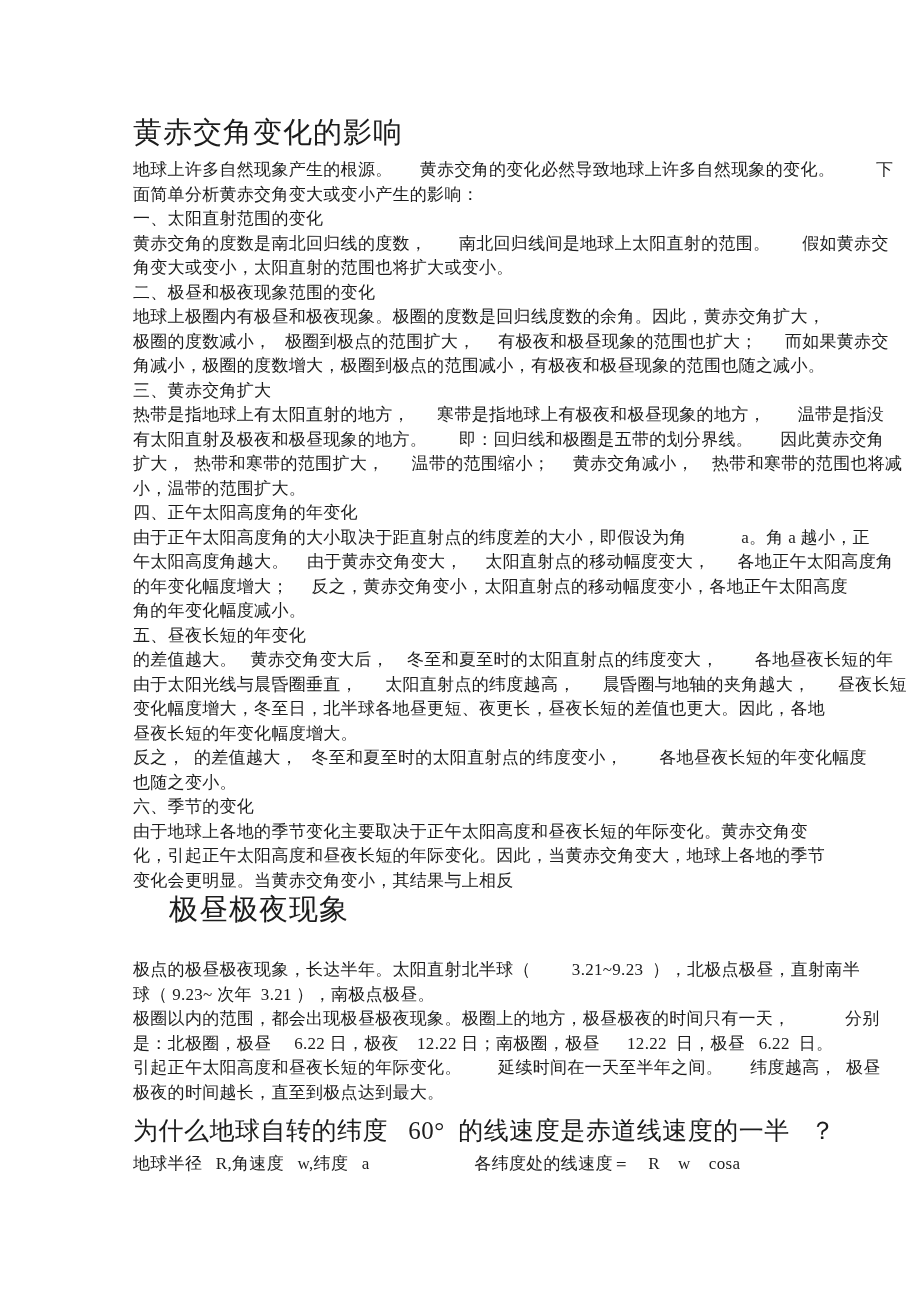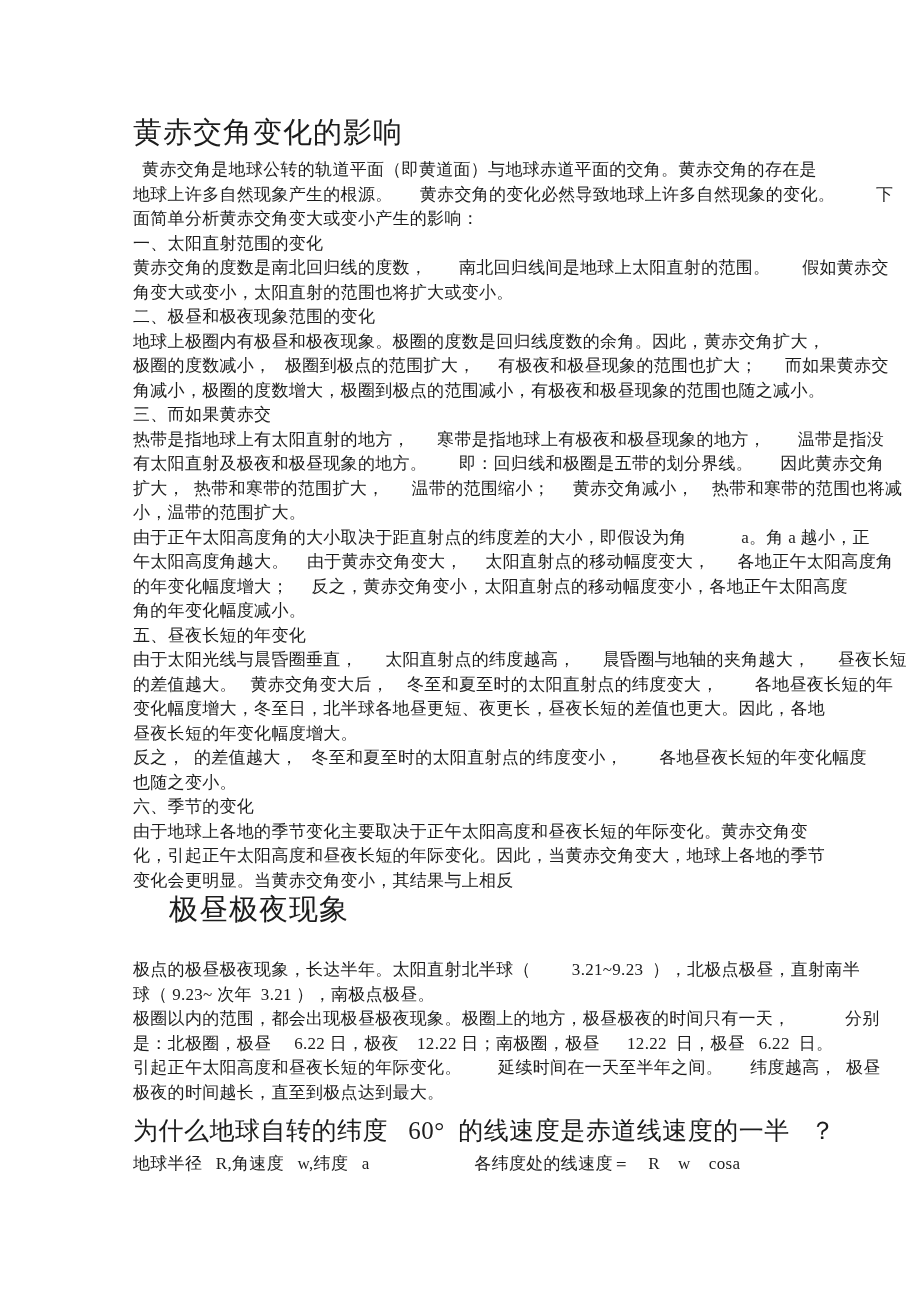--- a/index.html
+++ b/index.html
@@ -60,42 +60,42 @@
   #sec3-lines   { top: 1152px; }
 </style>
 </head>
 <body>
 
 <div class="page">
 
   <div id="sec1-heading" class="h-major">黄赤交角变化的影响</div>
 
   <div id="sec1-lines" class="textblock">
-      <div class="tline">  黄赤交角是地球公转的轨道平面（即黄道面）与地球赤道平面的交角。黄赤交角的存在是</div>
       <div class="tline">地球上许多自然现象产生的根源。      黄赤交角的变化必然导致地球上许多自然现象的变化。         下</div>
       <div class="tline">面简单分析黄赤交角变大或变小产生的影响：</div>
       <div class="tline">一、太阳直射范围的变化</div>
       <div class="tline">黄赤交角的度数是南北回归线的度数，       南北回归线间是地球上太阳直射的范围。       假如黄赤交</div>
       <div class="tline">角变大或变小，太阳直射的范围也将扩大或变小。</div>
       <div class="tline">二、极昼和极夜现象范围的变化</div>
       <div class="tline">地球上极圈内有极昼和极夜现象。极圈的度数是回归线度数的余角。因此，黄赤交角扩大，</div>
       <div class="tline">极圈的度数减小，   极圈到极点的范围扩大，     有极夜和极昼现象的范围也扩大；      而如果黄赤交</div>
       <div class="tline">角减小，极圈的度数增大，极圈到极点的范围减小，有极夜和极昼现象的范围也随之减小。</div>
-      <div class="tline">三、而如果黄赤交</div>
+      <div class="tline">三、黄赤交角扩大</div>
       <div class="tline">热带是指地球上有太阳直射的地方，      寒带是指地球上有极夜和极昼现象的地方，       温带是指没</div>
       <div class="tline">有太阳直射及极夜和极昼现象的地方。       即：回归线和极圈是五带的划分界线。      因此黄赤交角</div>
       <div class="tline">扩大，  热带和寒带的范围扩大，      温带的范围缩小；     黄赤交角减小，    热带和寒带的范围也将减</div>
       <div class="tline">小，温带的范围扩大。</div>
+      <div class="tline">四、正午太阳高度角的年变化</div>
       <div class="tline">由于正午太阳高度角的大小取决于距直射点的纬度差的大小，即假设为角            a。角 a 越小，正</div>
       <div class="tline">午太阳高度角越大。    由于黄赤交角变大，     太阳直射点的移动幅度变大，      各地正午太阳高度角</div>
       <div class="tline">的年变化幅度增大；     反之，黄赤交角变小，太阳直射点的移动幅度变小，各地正午太阳高度</div>
       <div class="tline">角的年变化幅度减小。</div>
       <div class="tline">五、昼夜长短的年变化</div>
+      <div class="tline">的差值越大。   黄赤交角变大后，    冬至和夏至时的太阳直射点的纬度变大，        各地昼夜长短的年</div>
       <div class="tline">由于太阳光线与晨昏圈垂直，      太阳直射点的纬度越高，      晨昏圈与地轴的夹角越大，      昼夜长短</div>
-      <div class="tline">的差值越大。   黄赤交角变大后，    冬至和夏至时的太阳直射点的纬度变大，        各地昼夜长短的年</div>
       <div class="tline">变化幅度增大，冬至日，北半球各地昼更短、夜更长，昼夜长短的差值也更大。因此，各地</div>
       <div class="tline">昼夜长短的年变化幅度增大。</div>
       <div class="tline">反之，  的差值越大，   冬至和夏至时的太阳直射点的纬度变小，        各地昼夜长短的年变化幅度</div>
       <div class="tline">也随之变小。</div>
       <div class="tline">六、季节的变化</div>
       <div class="tline">由于地球上各地的季节变化主要取决于正午太阳高度和昼夜长短的年际变化。黄赤交角变</div>
       <div class="tline">化，引起正午太阳高度和昼夜长短的年际变化。因此，当黄赤交角变大，地球上各地的季节</div>
       <div class="tline">变化会更明显。当黄赤交角变小，其结果与上相反</div>
     </div>
 

